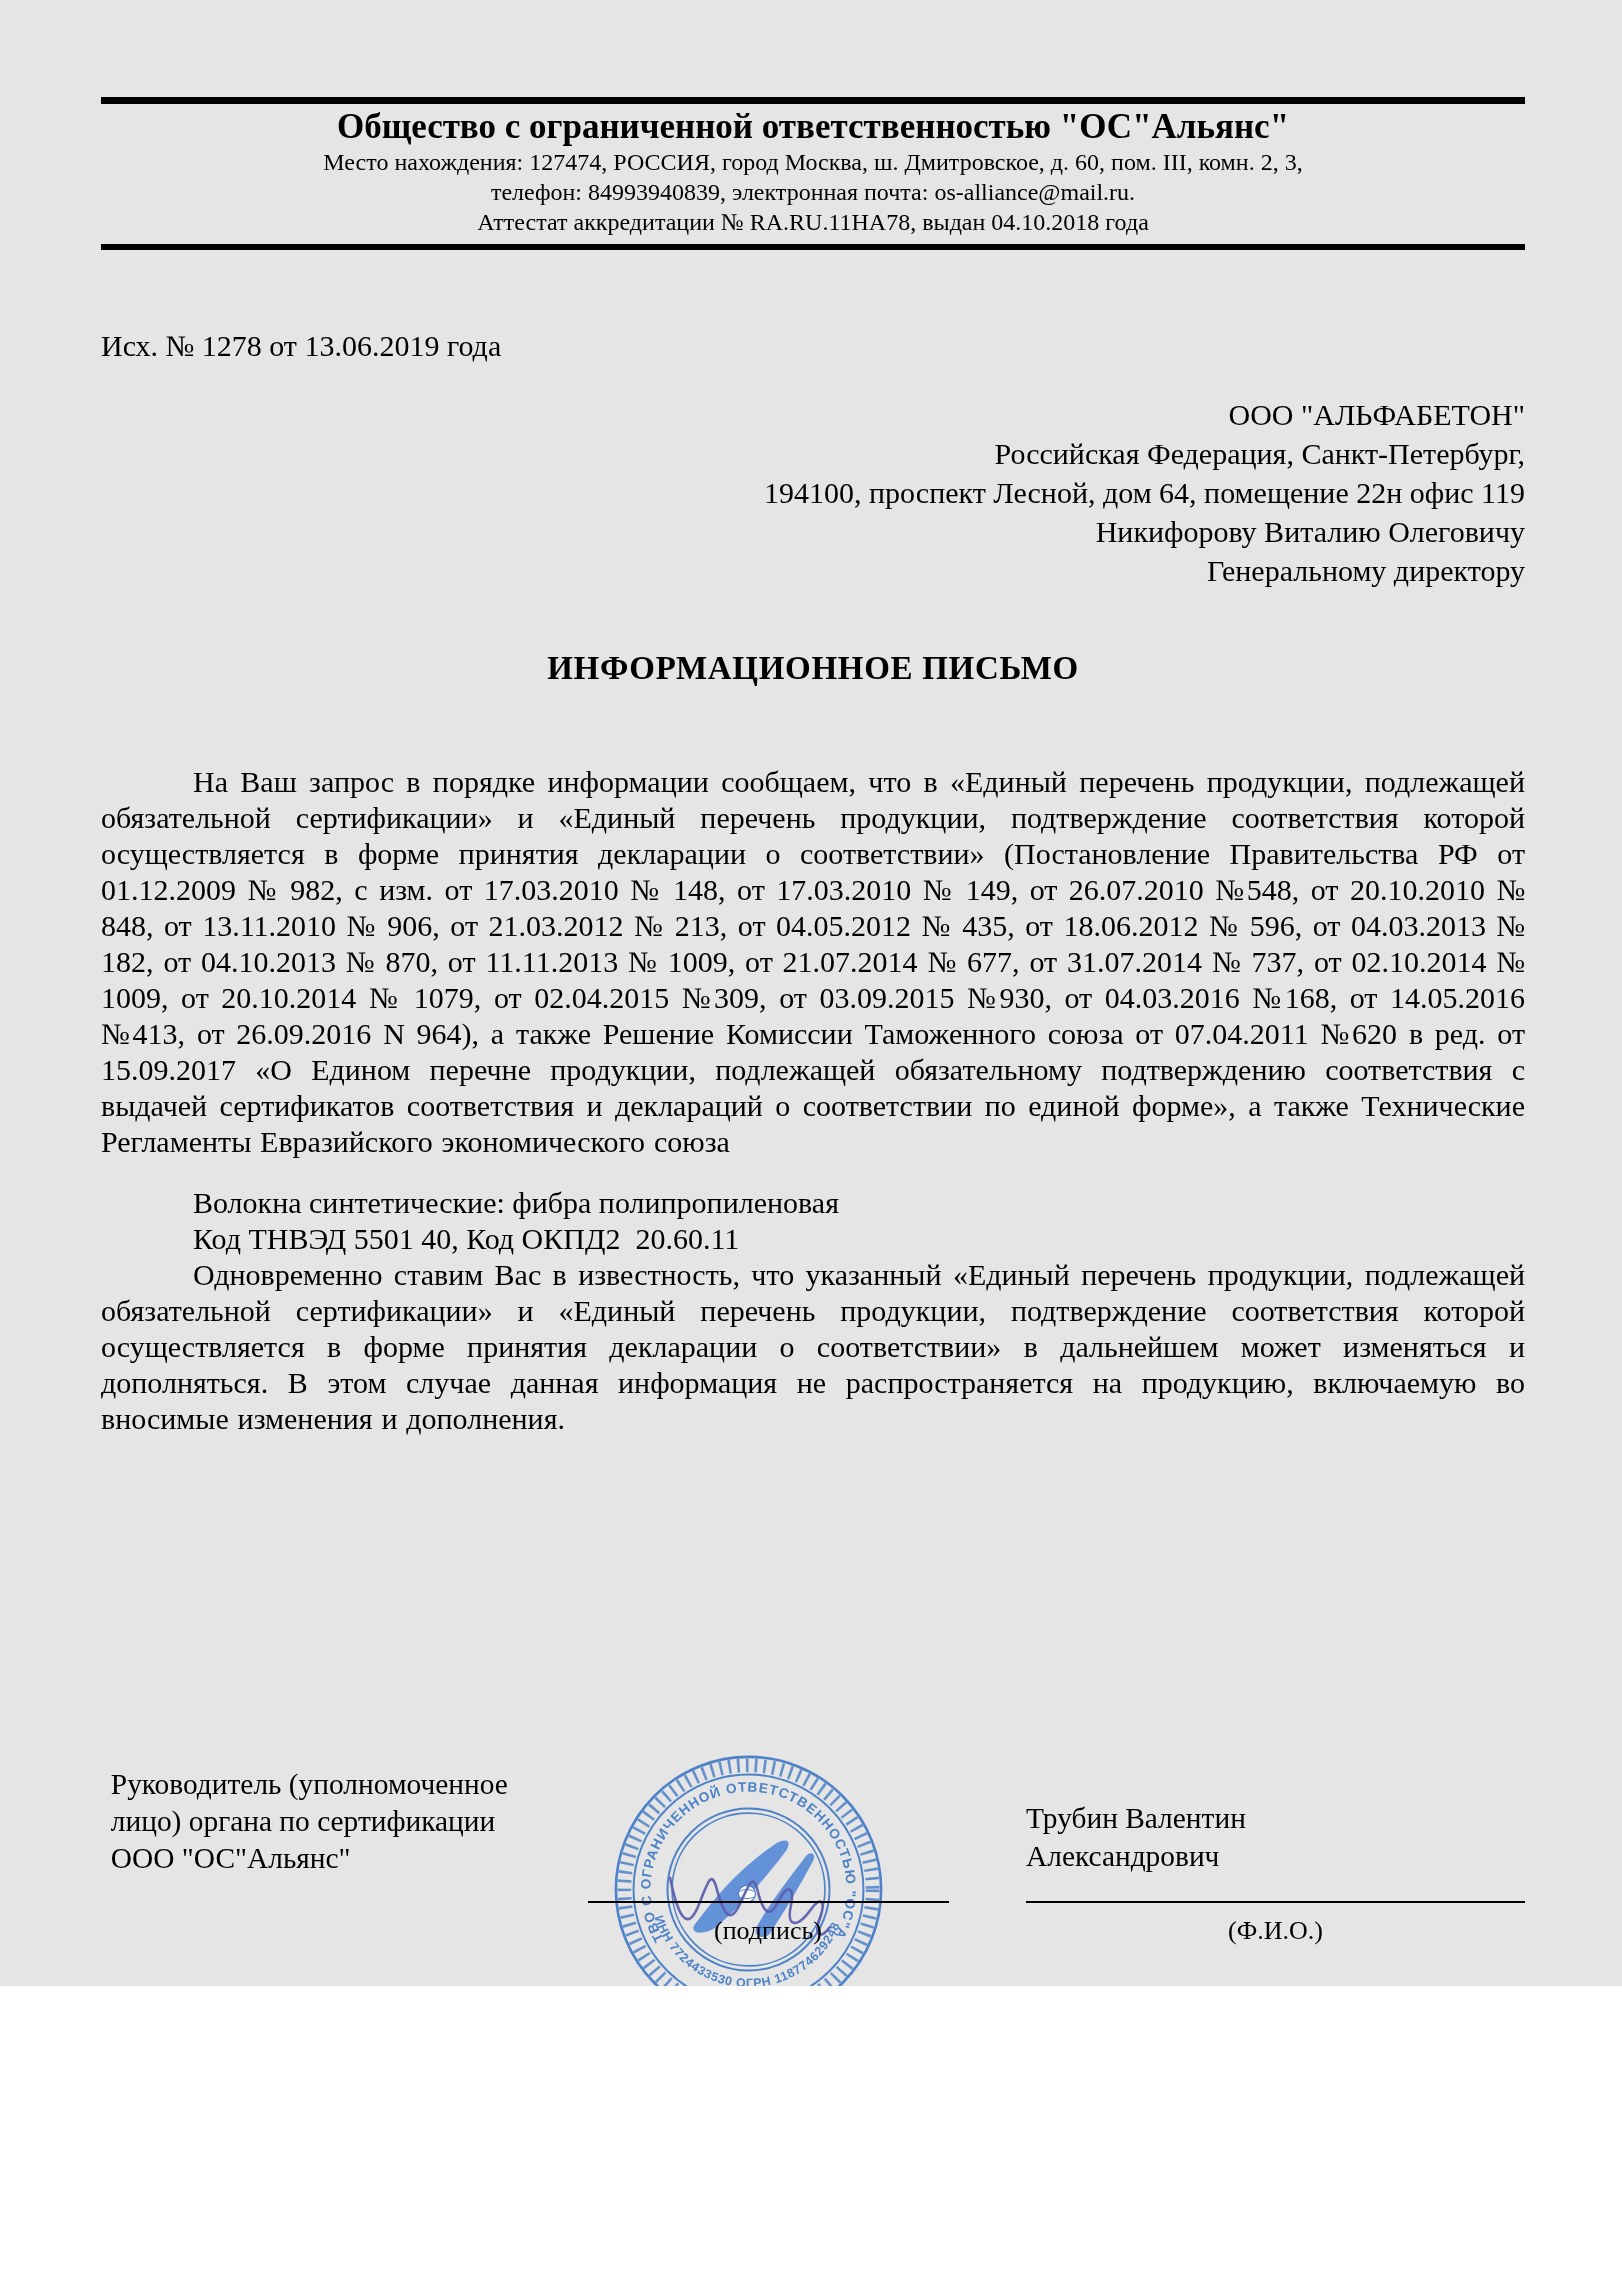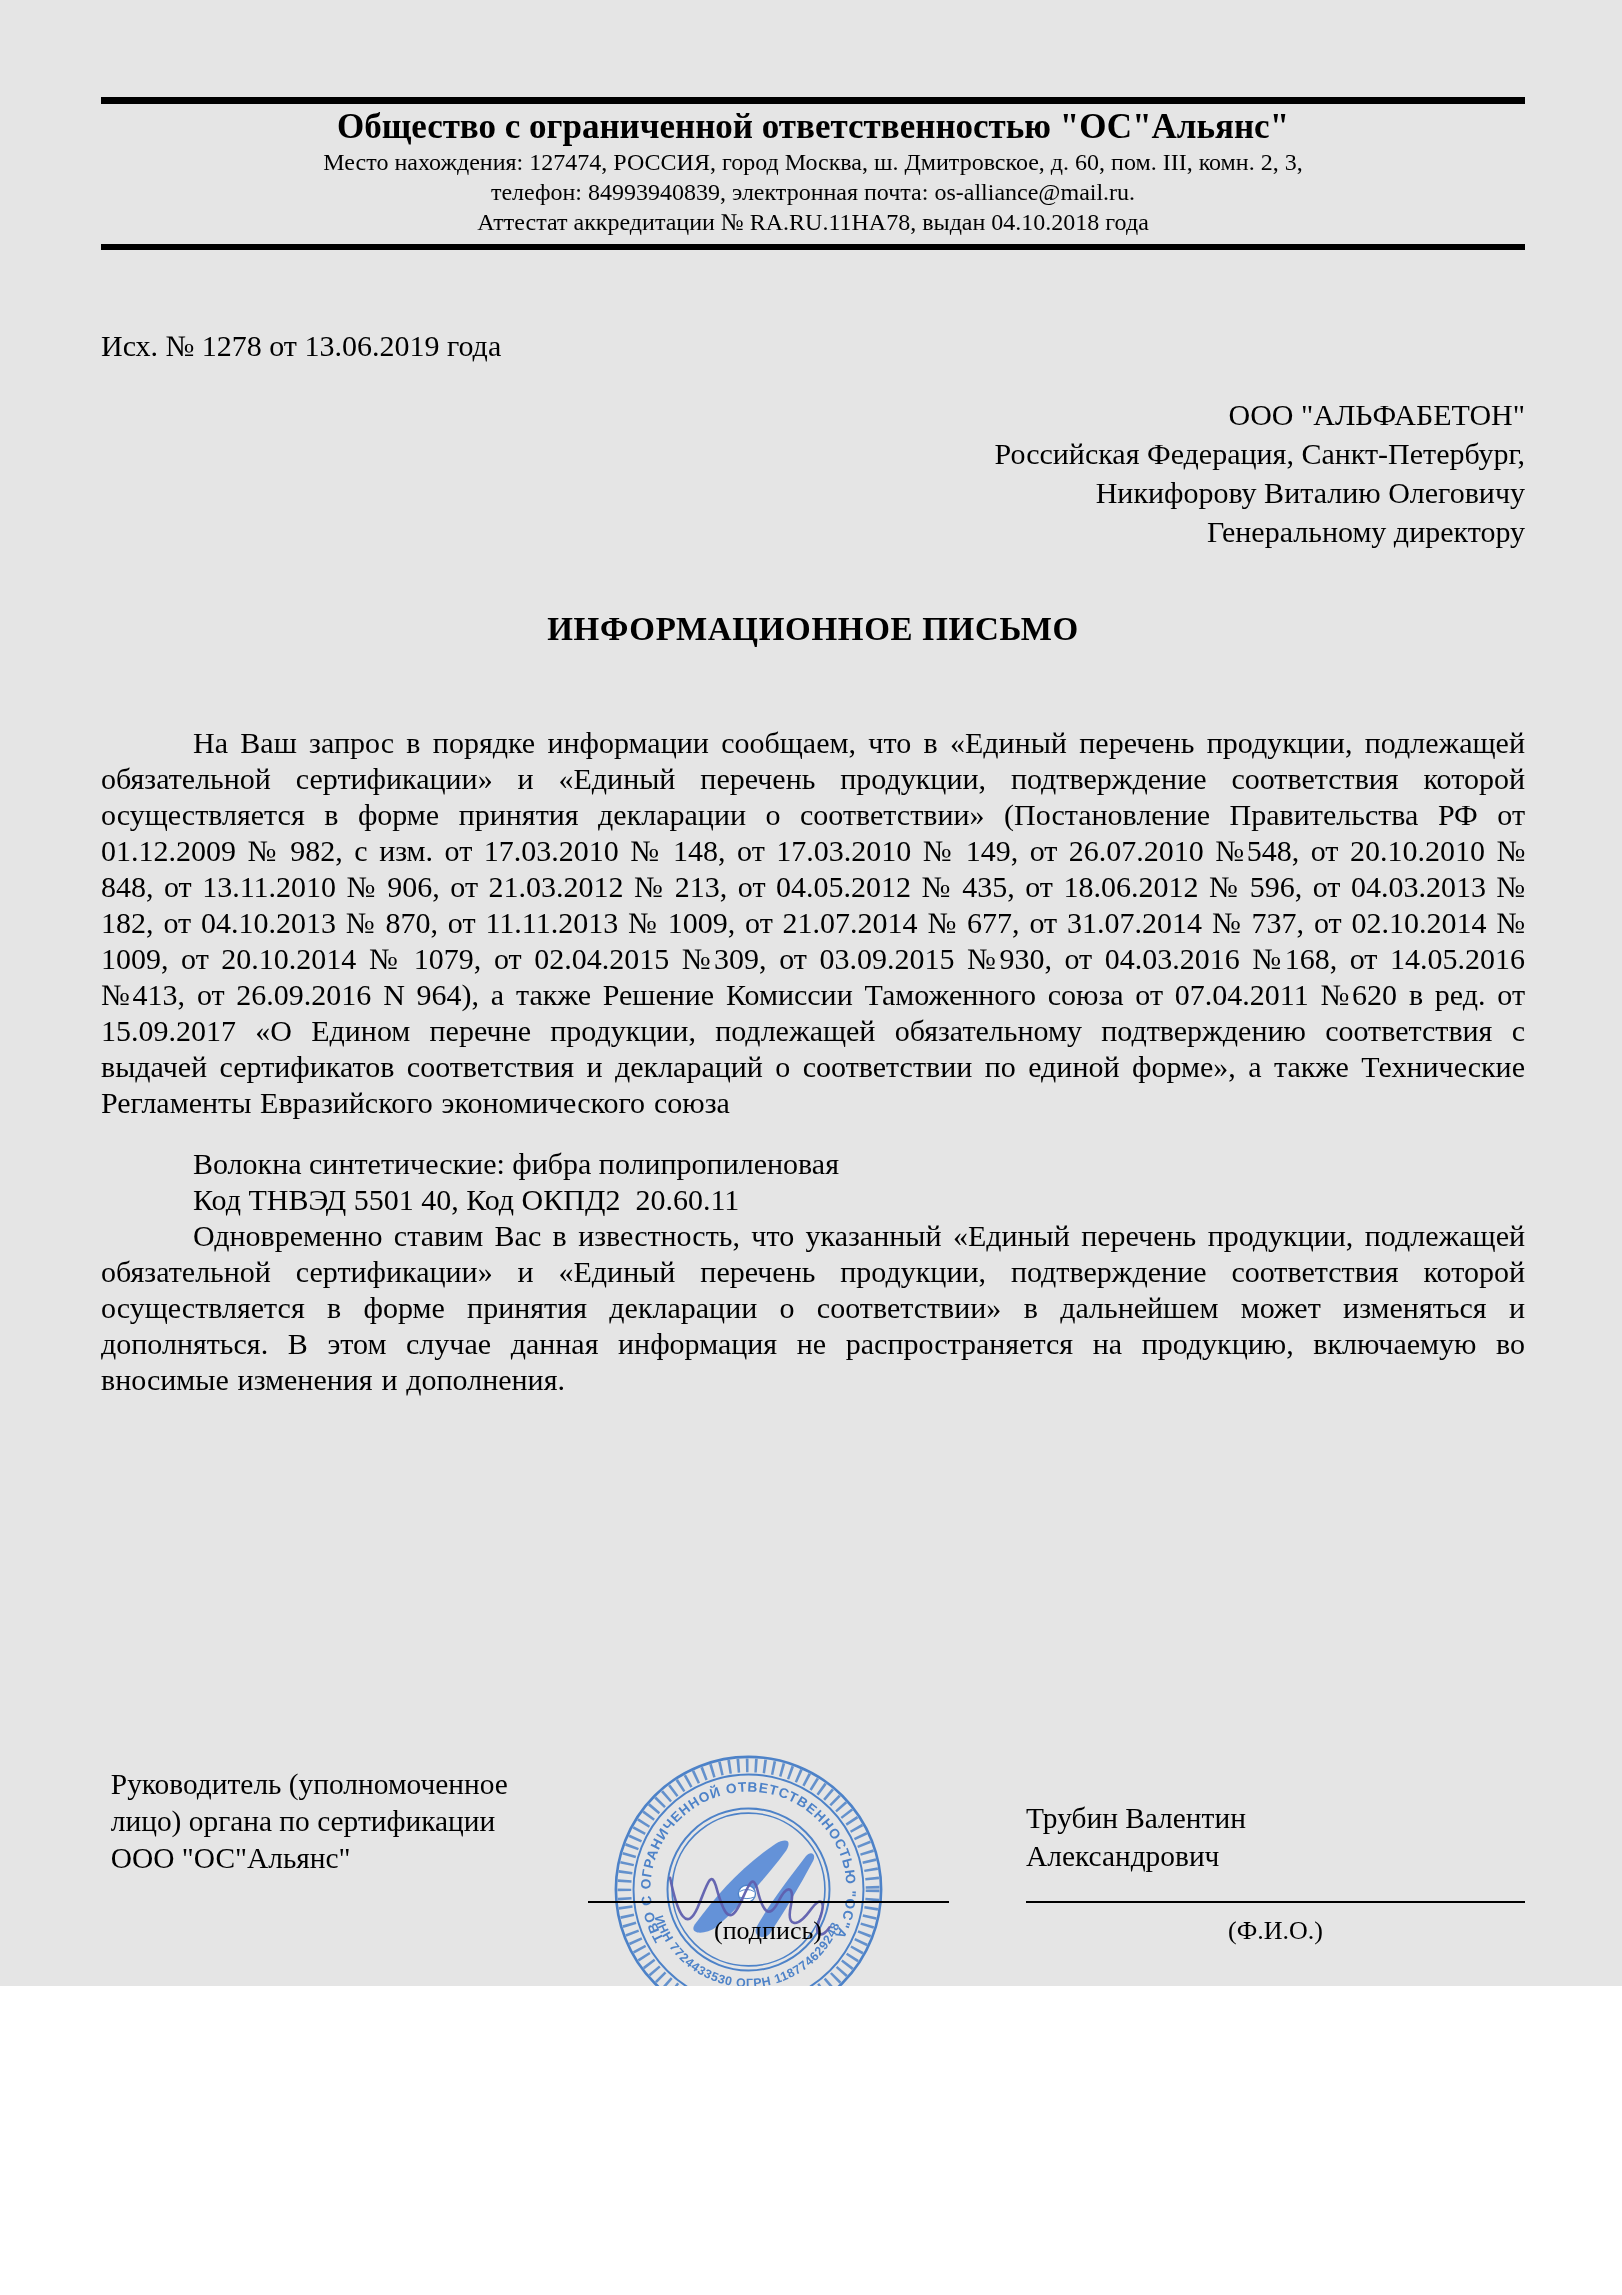--- a/index.html
+++ b/index.html
@@ -138,20 +138,21 @@
     <div class="header-line">телефон: 84993940839, электронная почта: os-alliance@mail.ru.</div>
     <div class="header-line">Аттестат аккредитации № RA.RU.11НА78, выдан 04.10.2018 года</div>
 
     <div class="rule rule-bottom"></div>
 
     <div class="outgoing">Исх. № 1278 от 13.06.2019 года</div>
 
     <div class="recipient">
       <div>ООО "АЛЬФАБЕТОН"</div>
       <div>Российская Федерация, Санкт-Петербург,</div>
+      <div>194100, проспект Лесной, дом 64, помещение 22н офис 119</div>
       <div>Никифорову Виталию Олеговичу</div>
       <div>Генеральному директору</div>
     </div>
 
     <div class="letter-title">ИНФОРМАЦИОННОЕ ПИСЬМО</div>
 
     <p class="body-par par-intro">На Ваш запрос в порядке информации сообщаем, что в «Единый перечень продукции, подлежащей обязательной сертификации» и «Единый перечень продукции, подтверждение соответствия которой осуществляется в форме принятия декларации о соответствии» (Постановление Правительства РФ от 01.12.2009 № 982, с изм. от 17.03.2010 № 148, от 17.03.2010 № 149, от 26.07.2010 №548, от 20.10.2010 № 848, от 13.11.2010 № 906, от 21.03.2012 № 213, от 04.05.2012 № 435, от 18.06.2012 № 596, от 04.03.2013 № 182, от 04.10.2013 № 870, от 11.11.2013 № 1009, от 21.07.2014 № 677, от 31.07.2014 № 737, от 02.10.2014 № 1009, от 20.10.2014 № 1079, от 02.04.2015 №309, от 03.09.2015 №930, от 04.03.2016 №168, от 14.05.2016 №413, от 26.09.2016 N 964), а также Решение Комиссии Таможенного союза от 07.04.2011 №620 в ред. от 15.09.2017 «О Едином перечне продукции, подлежащей обязательному подтверждению соответствия с выдачей сертификатов соответствия и деклараций о соответствии по единой форме», а также Технические Регламенты Евразийского экономического союза</p>
 
     <div class="not-included-block">
       <div class="plain-line">Волокна синтетические: фибра полипропиленовая</div>

